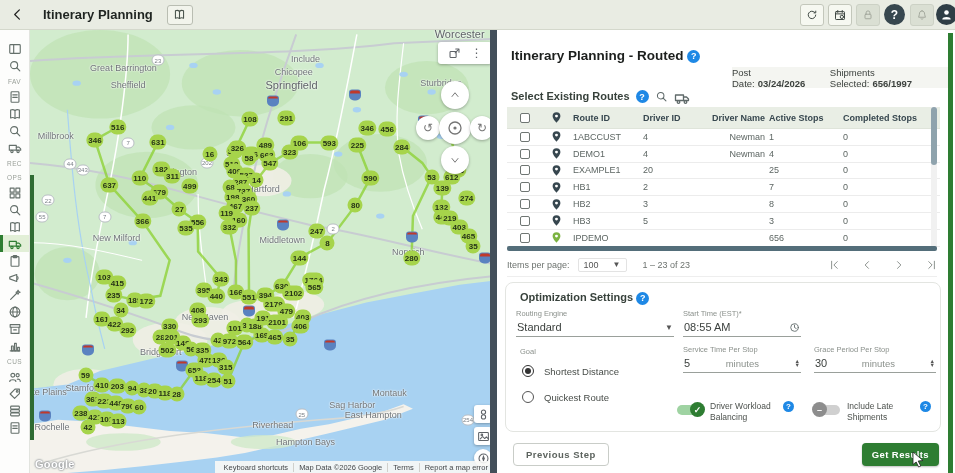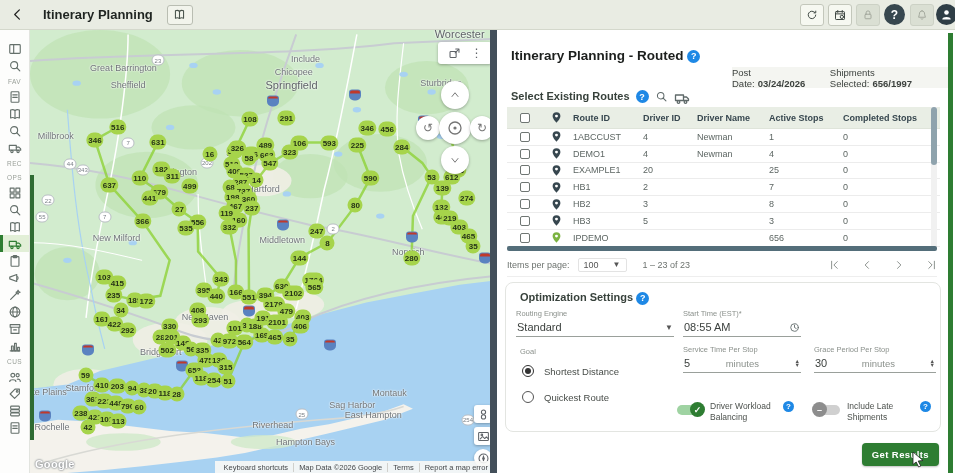--- a/index.html
+++ b/index.html
@@ -59,21 +59,21 @@
   #routes-head .t{font-size:11px;font-weight:bold;color:#37413b;}
   #routes-head .ic{color:#5f6a6a;display:flex;}
   #routes-head .truck{color:#37474f;}
   
   #rtable{position:absolute;left:10px;top:77px;width:433px;}
   .trow{display:flex;align-items:center;height:16.8px;border-bottom:1px solid #ececec;font-size:9px;color:#5d6663;}
   .trow.head{height:22px;background:#e9eee5;border-bottom:1px solid #dfe4da;color:#37474f;font-weight:bold;font-size:9px;}
   .tc{padding-left:4px;overflow:hidden;white-space:nowrap;}
   .c0{width:32px;display:flex;justify-content:center;}
   .c1{width:30px;display:flex;justify-content:center;}
-  .c2{width:70px;}.c3{width:54px;}.c4{width:72px;}.c5{width:74px;}.c6{width:88px;}
+  .c2{width:70px;}.c3{width:54px;}.c4{width:72px;text-align:right;}.c5{width:74px;}.c6{width:88px;}
   .cb{width:10px;height:10px;border:1.4px solid #6f7673;border-radius:2px;background:#fff;}
   #tv-scroll{position:absolute;left:434px;top:77px;width:6px;height:139px;background:#f1f1f1;}
   #tv-thumb{position:absolute;left:0;top:0;width:6px;height:58px;background:#8fa3ad;border-radius:3px;}
   #th-scroll{position:absolute;left:10px;top:216px;width:430px;height:5px;background:#546e7a;border-radius:2px;}
   
   #pager{position:absolute;left:10px;right:12px;top:223px;height:24px;display:flex;align-items:center;font-size:9px;color:#6d736f;border-bottom:1px solid #eee;}
   #pp-select{margin-left:8px;display:flex;align-items:center;gap:14px;border:1px solid #e3e3e3;border-radius:2px;padding:1px 5px;color:#555;}
   #pp-range{margin-left:16px;}
   #pager-nav{margin-left:auto;display:flex;gap:20px;color:#8a908c;}
   #pager-nav .nv{display:flex;}
@@ -894,20 +894,21 @@
           <div class="tgl-row" style="left:308px;top:118px">
             <span class="tgl off">
               <span class="knob">–</span>
             </span>
             <span class="tgl-lbl">Include Late Shipments</span>
             <span class="help sm">?</span>
           </div>
         </div>
     </div>
 
+    <div id="prevbtn">Previous Step</div>
     <div id="resbtn">Get Results</div>
   </section>
 
   <div id="page-scroll"></div>
 
   <svg id="cursor" width="14" height="16" viewBox="0 0 14 16">
     <path d="M1 0 L11 8.5 L6.2 9 L8.8 14 L6.6 15 L4.2 10 L1 12.5 Z" fill="#fff" stroke="#222" stroke-width="0.8"></path>
   </svg>
 </div>
 

